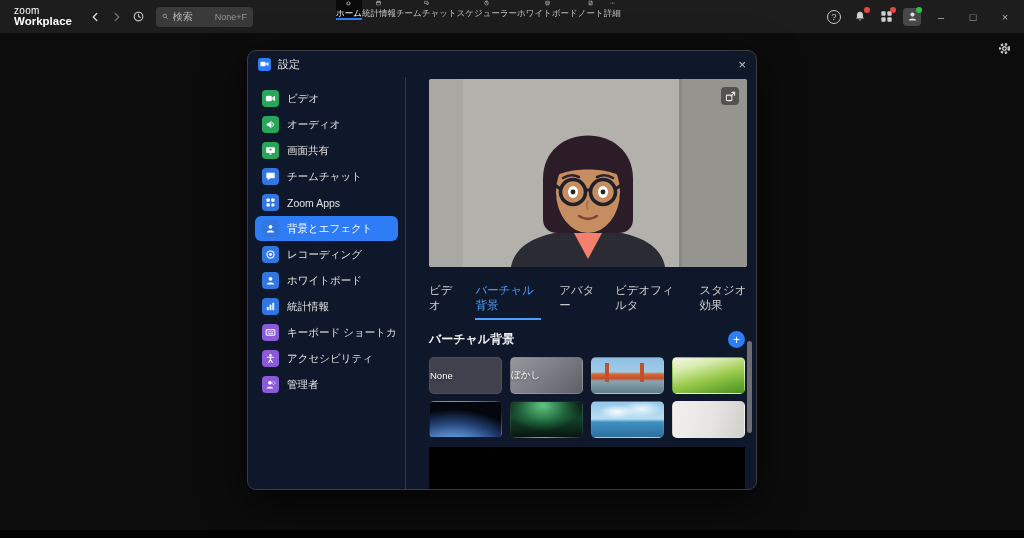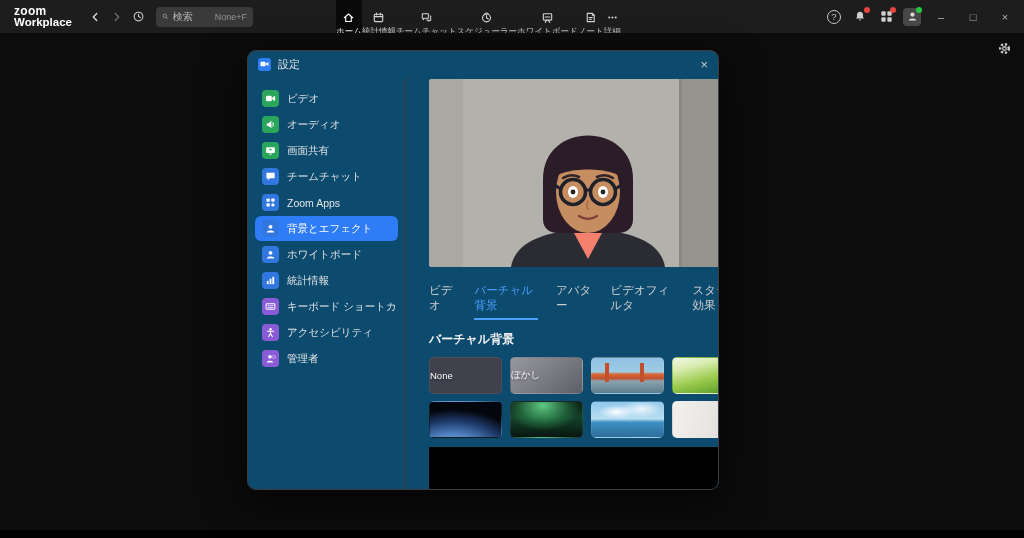--- a/index.html
+++ b/index.html
@@ -3,49 +3,49 @@
 <meta charset="utf-8">
 <style>
   * { box-sizing: border-box; margin: 0; padding: 0; }
   html,body { width:1024px; height:538px; overflow:hidden; background:#000;
     font-family:"Liberation Sans","DejaVu Sans",sans-serif; }
   .app { width:1024px; height:538px; position:relative; background:#0c0c0c; }
 
   
   .topbar { height:33px; background:#1d1d1d; display:flex; align-items:center; position:relative; }
   .logo { margin-left:14px; display:flex; flex-direction:column; line-height:1; color:#fff; }
-  .logo-top { font-size:12px; font-weight:700; letter-spacing:.3px; }
+  .logo-top { font-size:10px; font-weight:400; letter-spacing:.3px; }
   .logo-bottom { font-size:11.5px; font-weight:700; }
   .nav-ctrls { display:flex; align-items:center; gap:4px; margin-left:14px; }
   .navbtn { width:18px; height:18px; background:none; border:0; display:flex; align-items:center; justify-content:center; cursor:pointer; }
   .search { margin-left:8px; width:97px; height:20px; background:#3a3a3a; border-radius:4px; display:flex; align-items:center; padding:0 6px; gap:4px; }
   .search input { background:transparent; border:0; outline:none; color:#ddd; font-size:10px; width:38px; font-family:Liberation Sans, sans-serif; }
   .search input::placeholder { color:#b9b9b9; }
   .kbd { font-size:9px; color:#949494; margin-left:auto; white-space:nowrap; }
   .tabs { position:absolute; left:336px; top:0; height:33px; display:flex; }
-  .tab { display:flex; flex-direction:column; align-items:center; justify-content:center; gap:2px; padding:0 0; height:49px; color:#c9c9c9; cursor:pointer; }
+  .tab { display:flex; flex-direction:column; align-items:center; justify-content:center; gap:2px; padding:0 0; height:20px; color:#c9c9c9; cursor:pointer; }
   .tab svg { width:13px; height:13px; }
   .tab-label { font-size:8.5px; white-space:nowrap; }
   .tab.active { background:#0a0a0a; color:#fff; box-shadow:inset 0 -2px 0 #2e7cf6; }
   .tb-right { margin-left:auto; display:flex; align-items:center; gap:6px; padding-right:6px; }
   .tb-icon { width:20px; height:20px; display:flex; align-items:center; justify-content:center; position:relative; background:none; border:0; cursor:pointer; }
   .help-circle { width:14px; height:14px; border:1.2px solid #c6c6c6; border-radius:50%; color:#c6c6c6; font-size:9.5px; display:flex; align-items:center; justify-content:center; }
   .dot { position:absolute; width:6px; height:6px; border-radius:50%; top:0; right:0; }
   .dot.red { background:#e8453c; }
   .dot.green { background:#27c93f; }
   .avatar-sq { width:18px; height:18px; background:#474747; border-radius:4px; display:flex; align-items:center; justify-content:center; position:relative; }
   .winbtn { width:26px; height:33px; background:none; border:0; color:#b3b3b3; font-size:11px; display:flex; align-items:center; justify-content:center; cursor:pointer; }
 
   
   .main { position:relative; height:497px; background:#0c0c0c; }
   .floating-gear { position:absolute; top:8px; right:12px; color:#c5c5c5; cursor:pointer; }
   .bottom-strip { height:8px; background:#010101; }
 
   
-  .dialog { position:absolute; left:247px; top:17px; width:472px; height:440px; background:#0c4a6e;
+  .dialog { position:absolute; left:247px; top:17px; width:510px; height:440px; background:#0f172a;
     border:1px solid #3c3c40; border-radius:9px; box-shadow:0 12px 42px rgba(0,0,0,.7); overflow:hidden; }
   .dlg-titlebar { height:26px; display:flex; align-items:center; padding:0 10px; gap:7px; }
   .dlg-appicon { width:13px; height:13px; border-radius:3px; background:#2e7cf6; display:flex; align-items:center; justify-content:center; flex:none; }
   .dlg-title { font-size:11px; color:#e9e9e9; }
   .dlg-close { margin-left:auto; background:none; border:0; color:#c8c8c8; font-size:13px; cursor:pointer; line-height:1; }
   .dlg-body { display:flex; height:413px; }
 
   .dlg-sidebar { width:158px; border-right:1px solid #38383c; padding-top:8px; flex:none; }
   .sb-item { display:flex; align-items:center; gap:8px; height:25px; margin:1px 7px; padding:0 7px; border-radius:6px;
     color:#e3e3e3; font-size:10.5px; cursor:pointer; white-space:nowrap; overflow:hidden; }
@@ -289,20 +289,29 @@
                 <svg viewBox="0 0 12 12">
                   <circle cx="6" cy="4.2" r="2.1" fill="#fff"></circle>
                   <path d="M2 10.4 C2 7.6 10 7.6 10 10.4 Z" fill="#fff"></path>
                 </svg>
               </span>
             <span>背景とエフェクト</span>
           </div>
           <div class="sb-item">
             <span class="sb-ic ic-blue">
                 <svg viewBox="0 0 12 12">
+                  <circle cx="6" cy="6" r="3.8" stroke="#fff" stroke-width="1.3" fill="none"></circle>
+                  <circle cx="6" cy="6" r="1.6" fill="#fff"></circle>
+                </svg>
+              </span>
+            <span>レコーディング</span>
+          </div>
+          <div class="sb-item">
+            <span class="sb-ic ic-blue">
+                <svg viewBox="0 0 12 12">
                   <circle cx="6" cy="4.2" r="2.1" fill="#fff"></circle>
                   <path d="M2 10.4 C2 7.6 10 7.6 10 10.4 Z" fill="#fff"></path>
                 </svg>
               </span>
             <span>ホワイトボード</span>
           </div>
           <div class="sb-item">
             <span class="sb-ic ic-blue">
                 <svg viewBox="0 0 12 12">
                   <rect x="2" y="6.5" width="2" height="3.5" fill="#fff"></rect>

